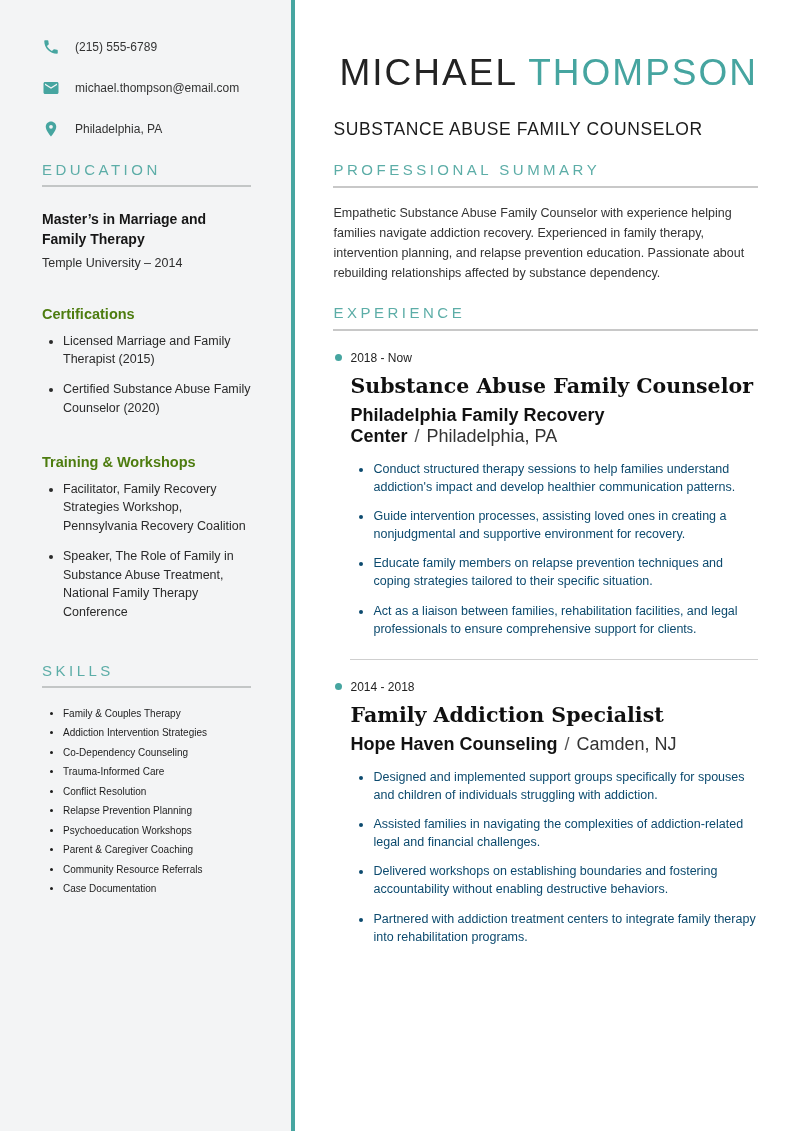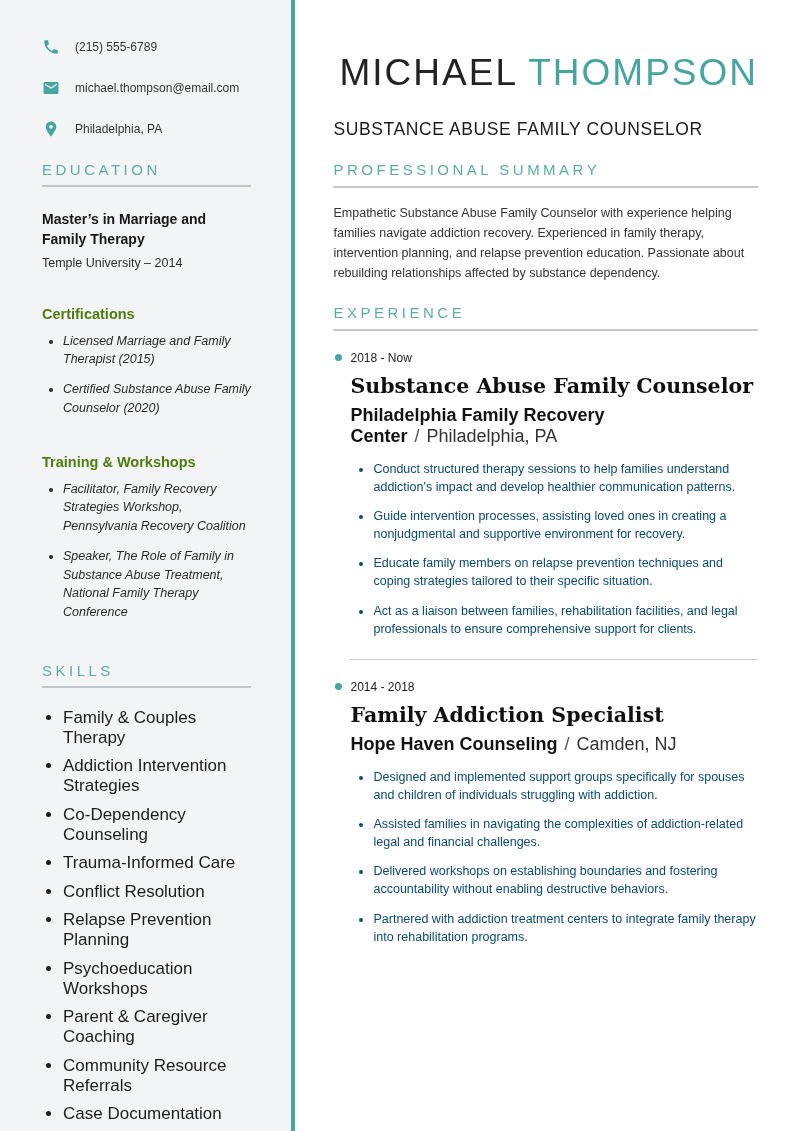--- a/index.html
+++ b/index.html
@@ -21,23 +21,23 @@
   .cicon svg{width:18px;height:18px;fill:var(--accent-teal);}
   .ctext{font-size:12px;color:#333;}
 
   .side-heading{font-size:15px;font-weight:500;letter-spacing:3.5px;color:var(--heading-teal);margin-top:16px;}
   .side-rule{border-top:2px solid #C3C6C6;margin-top:7px;}
 
   .degree{font-size:14px;font-weight:700;color:#161616;line-height:1.45;margin-top:22px;}
   .school{font-size:12.5px;color:#2e2e2e;margin-top:6px;}
   .sub-heading{font-size:14.5px;font-weight:700;color:#4d7c0f;margin-top:36px;}
   .side-list{margin-top:10px;padding-left:21px;list-style:disc;}
-  .side-list li{font-size:12.5px;line-height:1.5;color:#2a2a2a;margin-bottom:11px;font-style:italic;}
+  .side-list li{font-size:12.5px;line-height:1.5;color:#2a2a2a;margin-bottom:11px;}
   .skills-list{margin-top:20px;padding-left:21px;list-style:disc;}
-  .skills-list li{font-size:17px;color:#1d1d1d;margin-bottom:8.5px;}
+  .skills-list li{font-size:10px;color:#1d1d1d;margin-bottom:8.5px;}
 
   
   .vline{width:4px;height:100%;background:var(--accent-teal);flex:0 0 4px;}
 
   
   .main{flex:1;padding:54px 42px 30px 38px;}
   .name{font-size:37px;font-weight:300;letter-spacing:2px;color:#232323;line-height:1.05;white-space:nowrap;margin-left:6px;}
   .name .teal{color:var(--accent-teal);}
   .job-title{font-size:17.5px;font-weight:500;letter-spacing:0.6px;color:#1b1b1b;margin-top:26px;}
 

